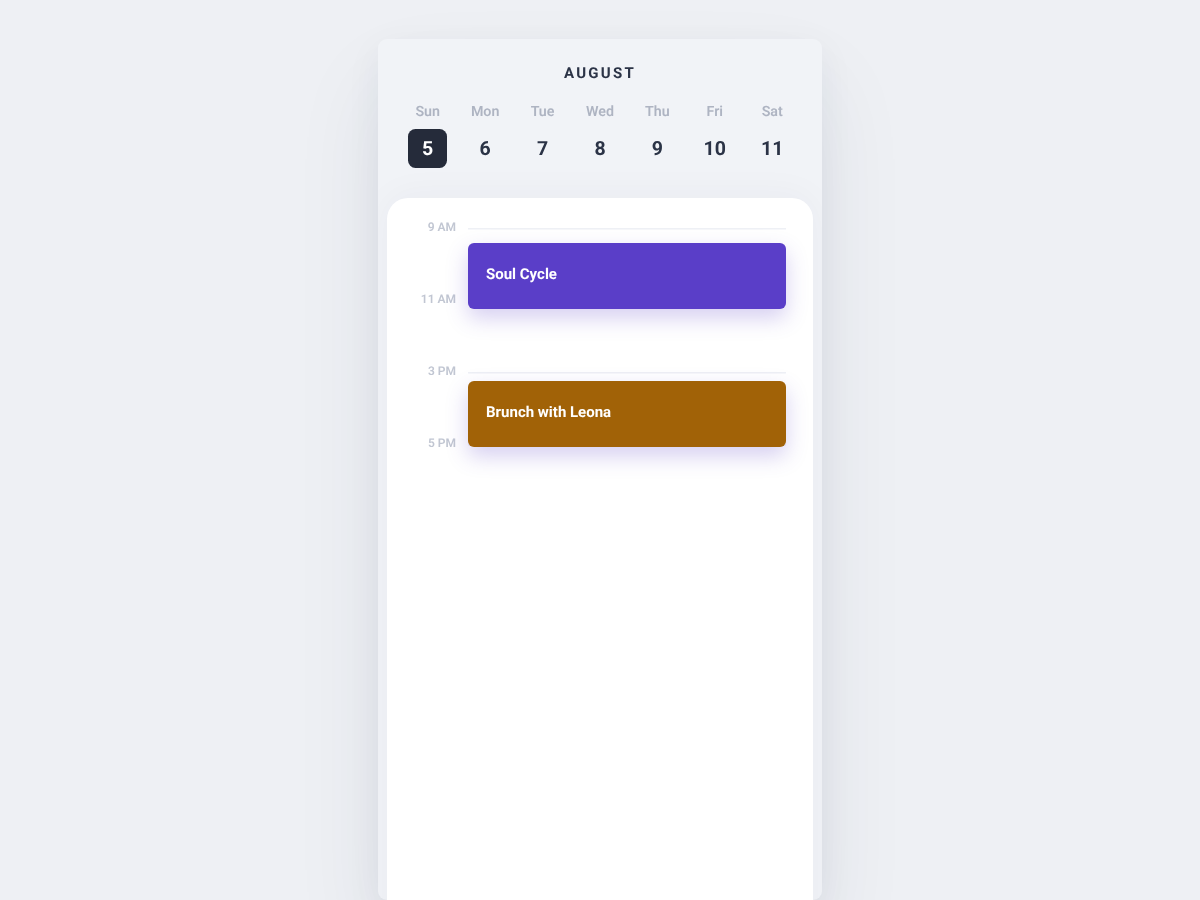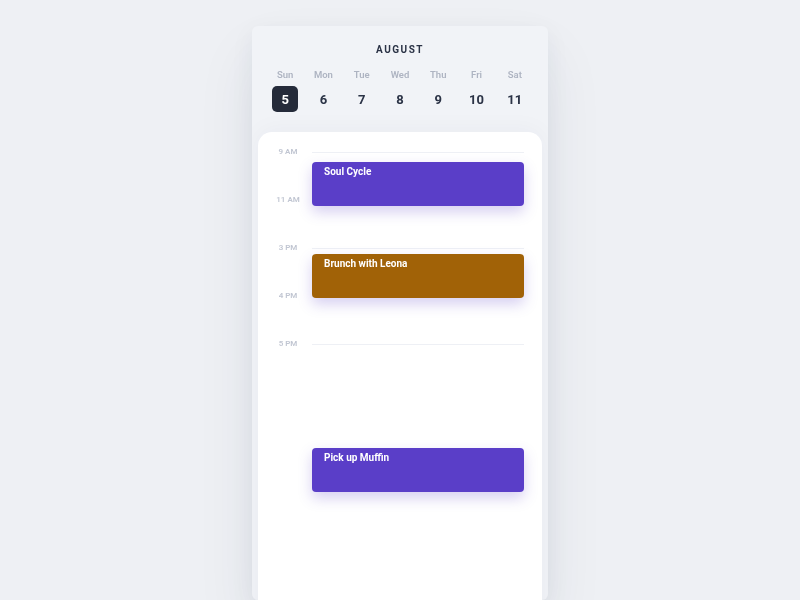--- a/index.html
+++ b/index.html
@@ -91,42 +91,42 @@
   }
   .hour-row {
     position: relative;
     height: 48px;
   }
   .hour-label {
     position: absolute;
     left: -40px;
     top: -5px;
     width: 32px;
-    text-align: center;
+    text-align: right;
     font-size: 8px;
     font-weight: 600;
     color: #c1c6d2;
   }
   .hour-line {
     position: absolute;
     left: 0;
     right: 0;
     top: 0;
     border-top: 1px solid #eef0f5;
   }
   .event {
     position: absolute;
     left: 54px;
     right: 18px;
     background: #5a3ec8;
     color: #ffffff;
     border-radius: 4px;
     font-size: 10px;
     font-weight: 700;
-    padding: 4px 12px;
+    padding: 16px 12px;
     box-shadow: 0 6px 14px rgba(90,62,200,0.25);
     cursor: pointer;
   }
 </style>
 </head>
 <body>
 
 <div class="phone">
 
   <div class="month-label">AUGUST</div>
@@ -170,26 +170,21 @@
         </div>
         <div class="hour-row" style="height: 48px;">
           <div class="hour-label">11 AM</div>
           <div class="hour-line"></div>
         </div>
         <div class="hour-row" style="height: 48px;">
           <div class="hour-label">3 PM</div>
           <div class="hour-line"></div>
         </div>
         <div class="hour-row" style="height: 48px;">
-          <div class="hour-label">4 PM</div>
-          <div class="hour-line"></div>
-        </div>
-        <div class="hour-row" style="height: 48px;">
           <div class="hour-label">5 PM</div>
           <div class="hour-line"></div>
         </div>
         <div class="event" style="top: 10px; height: 44px; background: rgb(90, 62, 200);">Soul Cycle</div>
         <div class="event" style="top: 102px; height: 44px; background: #a16207;">Brunch with Leona</div>
-        <div class="event" style="top: 296px; height: 44px; background: rgb(90, 62, 200);">Pick up Muffin</div>
       </div>
   </div>
 
 </div>
 
 </body></html>

